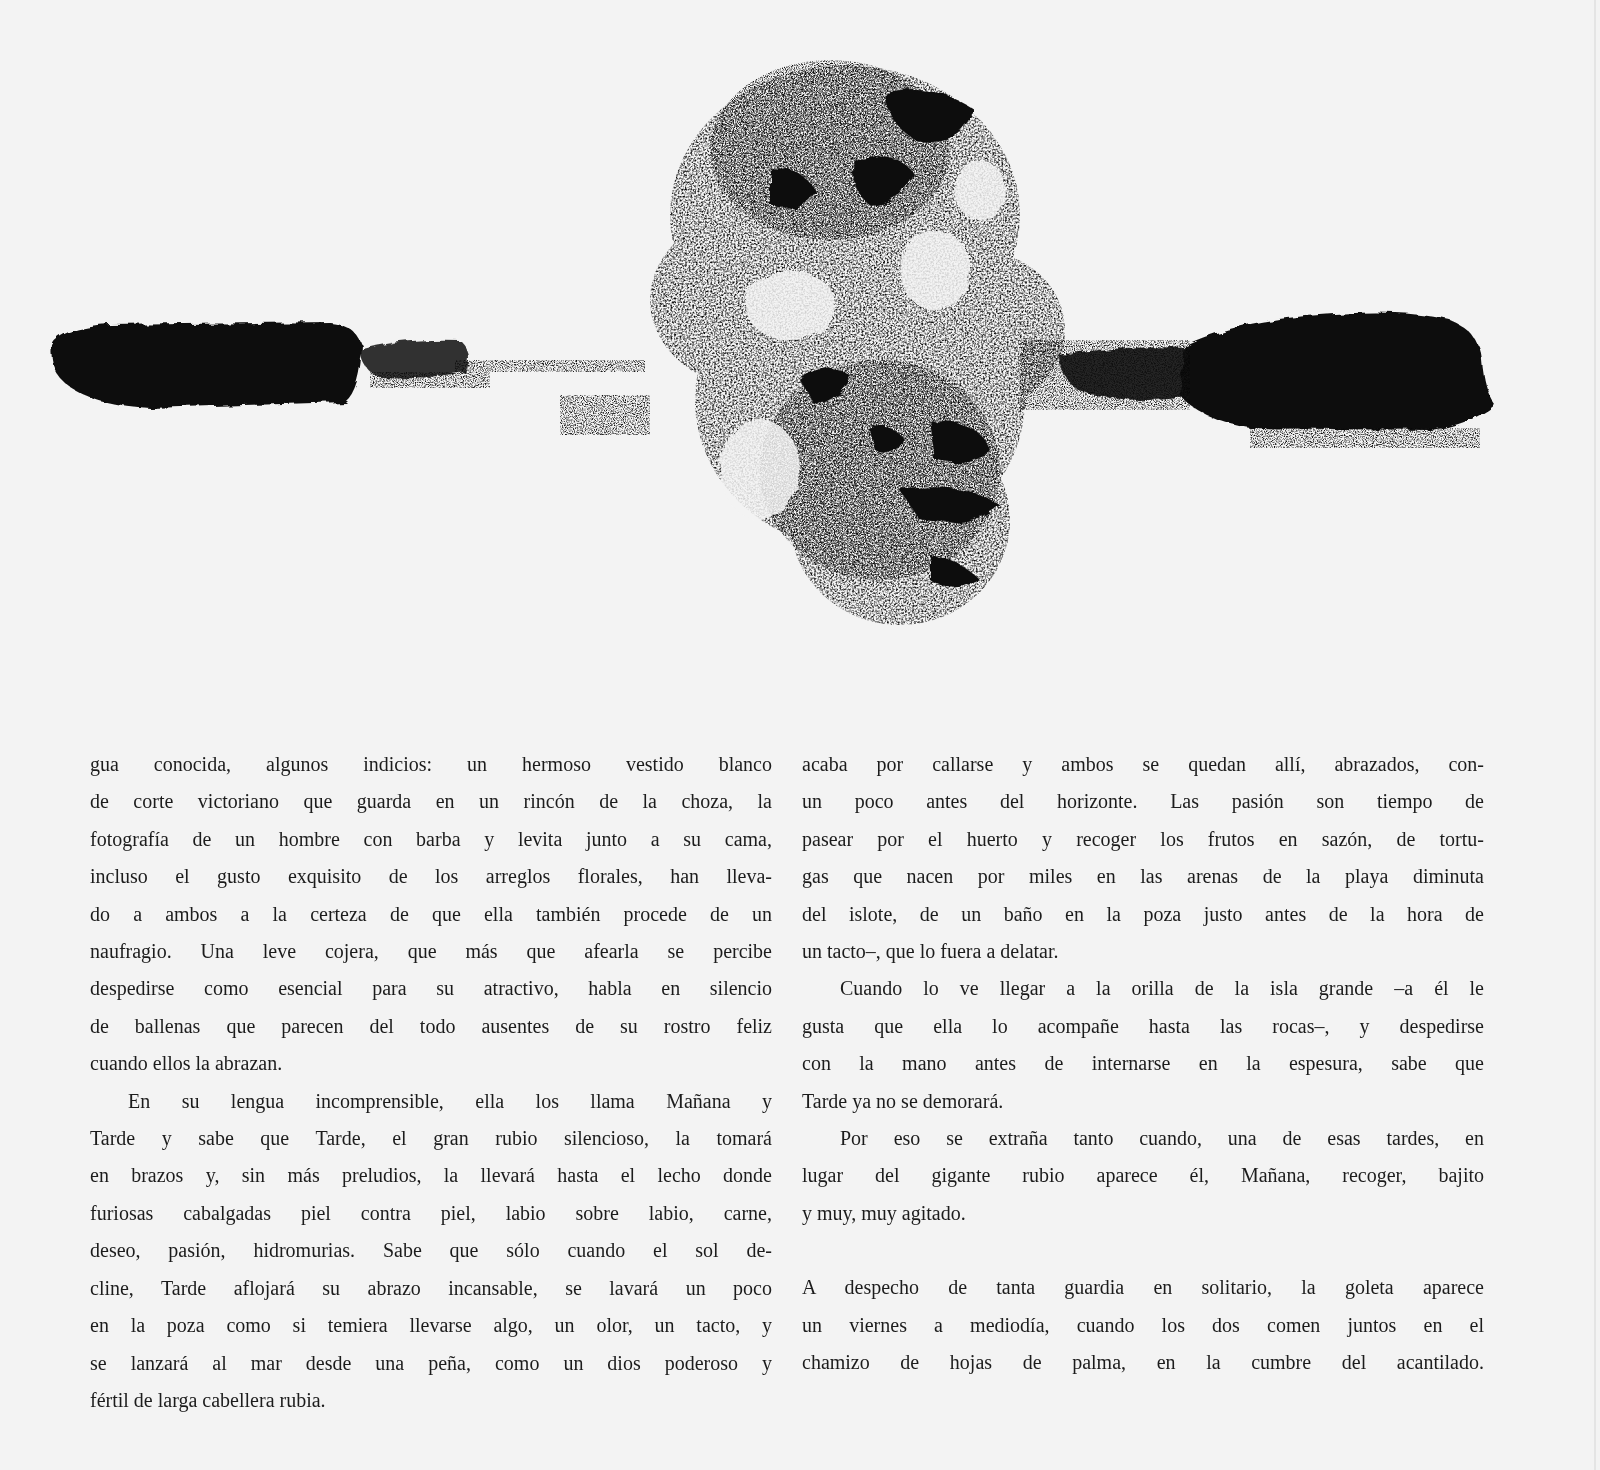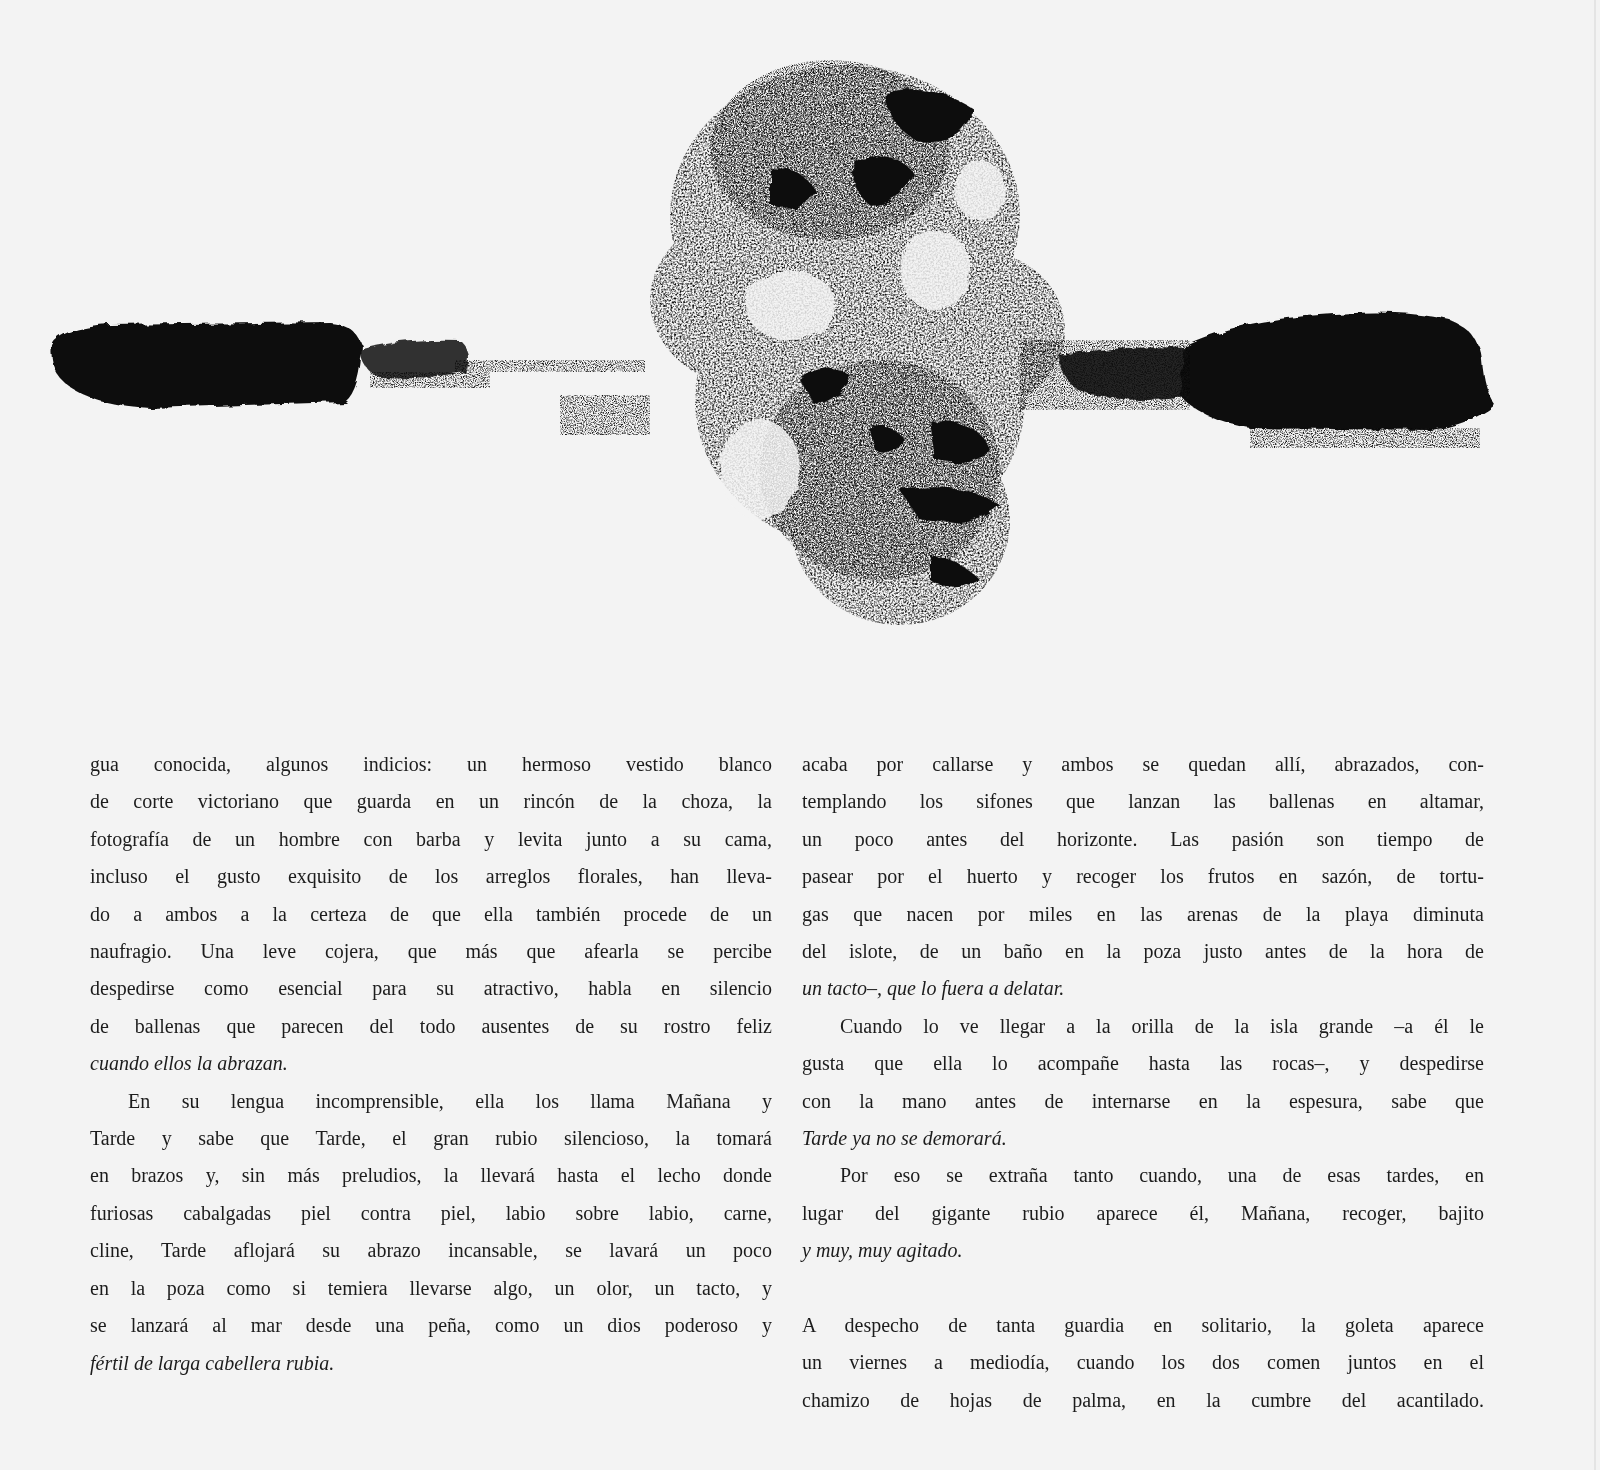--- a/index.html
+++ b/index.html
@@ -53,21 +53,20 @@
       margin-top: 37px;
     }
     .column .line {
       display: block;
       text-align: justify;
       text-align-last: justify;
       white-space: nowrap;
     }
     .column .line.last {
       text-align-last: left;
-      font-style: italic;
     }
     .column .line.indent {
       padding-left: 38px;
     }
   </style>
 </head>
 <body>
 
 <div class="page-edge"></div>
 
@@ -157,31 +156,31 @@
     <span class="line">naufragio. Una leve cojera, que más que afearla se percibe</span>
     <span class="line">despedirse como esencial para su atractivo, habla en silencio</span>
     <span class="line">de ballenas que parecen del todo ausentes de su rostro feliz</span>
     <span class="line last">cuando ellos la abrazan.</span>
   </p>
   <p>
     <span class="line indent">En su lengua incomprensible, ella los llama Mañana y</span>
     <span class="line">Tarde y sabe que Tarde, el gran rubio silencioso, la tomará</span>
     <span class="line">en brazos y, sin más preludios, la llevará hasta el lecho donde</span>
     <span class="line">furiosas cabalgadas piel contra piel, labio sobre labio, carne,</span>
+    <span class="line">deseo, pasión, hidromurias. Sabe que sólo cuando el sol de-</span>
     <span class="line">cline, Tarde aflojará su abrazo incansable, se lavará un poco</span>
     <span class="line">en la poza como si temiera llevarse algo, un olor, un tacto, y</span>
     <span class="line">se lanzará al mar desde una peña, como un dios poderoso y</span>
     <span class="line last">fértil de larga cabellera rubia.</span>
   </p>
 </div>
 
 <div class="column col-right">
   <p>
     <span class="line">acaba por callarse y ambos se quedan allí, abrazados, con-</span>
-    <span class="line">templando los sifones que lanzan las ballenas en altamar,</span>
     <span class="line">un poco antes del horizonte. Las pasión son tiempo de</span>
     <span class="line">pasear por el huerto y recoger los frutos en sazón, de tortu-</span>
     <span class="line">gas que nacen por miles en las arenas de la playa diminuta</span>
     <span class="line">del islote, de un baño en la poza justo antes de la hora de</span>
     <span class="line last">un tacto–, que lo fuera a delatar.</span>
   </p>
   <p>
     <span class="line indent">Cuando lo ve llegar a la orilla de la isla grande –a él le</span>
     <span class="line">gusta que ella lo acompañe hasta las rocas–, y despedirse</span>
     <span class="line">con la mano antes de internarse en la espesura, sabe que</span>

